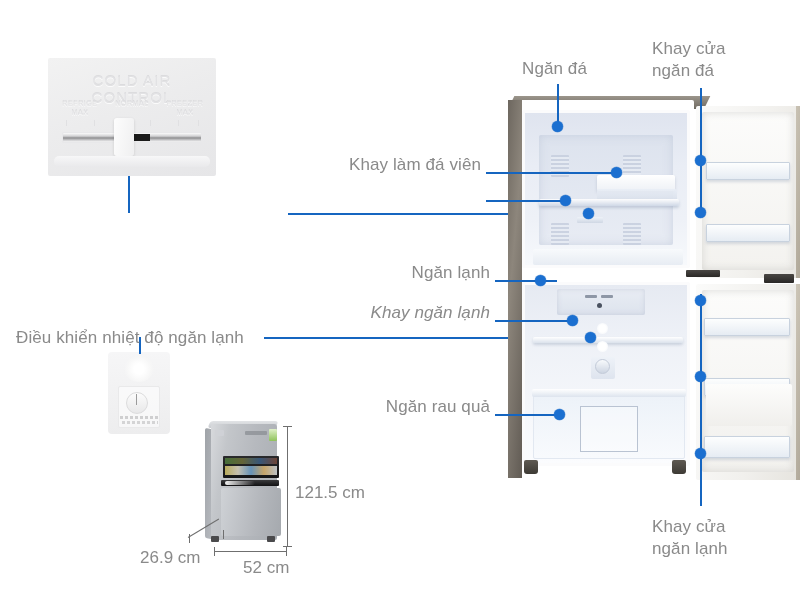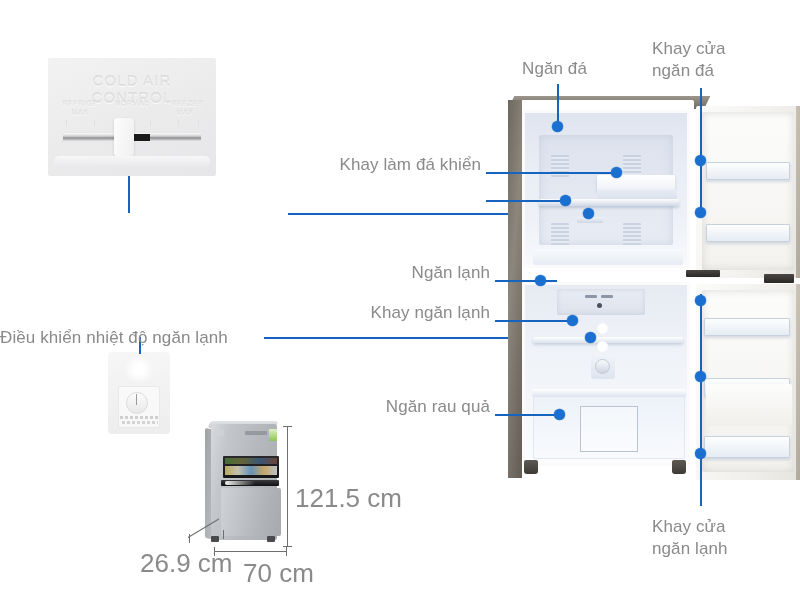--- a/index.html
+++ b/index.html
@@ -85,21 +85,21 @@
       background:#cfd2d6;border-radius:1px;opacity:.9;}
   .mini .badgeB{position:absolute;left:58px;top:5px;width:8px;height:12px;
       background:linear-gradient(#dff0c8,#8fc25a);border-radius:1px;}
   .mini .footL{position:absolute;left:6px;top:112px;width:8px;height:6px;background:#4a4a4c;border-radius:1px;}
   .mini .footR{position:absolute;left:62px;top:112px;width:8px;height:6px;background:#4a4a4c;border-radius:1px;}
 
   .dimline{position:absolute;background:#6f6f6f;}
   .dimline.v{width:1px;} .dimline.h{height:1px;}
   .cap{position:absolute;width:9px;height:1px;background:#6f6f6f;}
   .capv{position:absolute;width:1px;height:9px;background:#6f6f6f;}
-  .dimtxt{position:absolute;color:#8a8a8a;font-size:26px;white-space:nowrap;}
+  .dimtxt{position:absolute;color:#8a8a8a;font-size:17px;white-space:nowrap;}
 
   
   .fr{position:absolute;left:500px;top:88px;width:290px;height:400px;}
 
   .fr .cab{position:absolute;left:8px;top:12px;width:186px;height:378px;
       background:#ffffff;border-radius:2px;}
   .fr .cabL{position:absolute;left:8px;top:12px;width:14px;height:378px;
       background:linear-gradient(95deg,#6d675f,#8d867c 40%,#615b54);}
   .fr .cabTop{position:absolute;left:8px;top:8px;width:196px;height:13px;
       background:linear-gradient(#9b958b,#6f6a62);transform:skewX(-26deg);transform-origin:bottom left;}
@@ -222,21 +222,21 @@
   <div class="th">
     <div class="glow"></div>
     <div class="box"></div>
     <div class="dial"></div>
     <div class="needle"></div>
     <div class="t1"></div>
     <div class="t2"></div>
   </div>
   <div class="ln v" style="left:139px;top:337px;height:17px;"></div>
   <div class="ln h" style="left:264px;top:337px;width:296px;"></div>
-  <div class="lbl" style="left:0;top:327px;text-align:center;">Điều  khiển nhiệt độ ngăn lạnh</div>
+  <div class="lbl" style="left:16px;top:327px;text-align:center;">Điều  khiển nhiệt độ ngăn lạnh</div>
 
   <div class="mini">
     <div class="top"></div>
     <div class="side"></div>
     <div class="body">
       <div class="badgeA"></div>
       <div class="logo"></div>
       <div class="badgeB"></div>
       <div class="panel">
         <div class="r1"></div>
@@ -251,21 +251,21 @@
   </div>
 
   <div class="dimline v" style="left:287px;top:426px;height:120px;"></div>
   <div class="cap" style="left:283px;top:426px;"></div>
   <div class="cap" style="left:283px;top:546px;"></div>
   <div class="dimtxt" style="left:295px;top:483px;">121.5 cm</div>
 
   <div class="dimline h" style="left:214px;top:551px;width:72px;"></div>
   <div class="capv" style="left:214px;top:547px;"></div>
   <div class="capv" style="left:286px;top:547px;"></div>
-  <div class="dimtxt" style="left:243px;top:558px;">70 cm</div>
+  <div class="dimtxt" style="left:243px;top:558px;">52 cm</div>
 
   <div class="dimline" style="left:188px;top:537px;width:36px;height:1px;transform:rotate(-31deg);transform-origin:left center;"></div>
   <div class="capv" style="left:223px;top:530px;"></div>
   <div class="capv" style="left:189px;top:534px;"></div>
   <div class="dimtxt" style="left:140px;top:548px;">26.9 cm</div>
 
   <div class="fr">
     <div class="cabTop"></div>
     <div class="cab"></div>
     <div class="cabL"></div>
@@ -326,34 +326,34 @@
   <div class="lbl" style="left:522px;top:58px;">Ngăn đá</div>
   <div class="ln v" style="left:557px;top:84px;height:42px;"></div>
   <div class="dot" style="left:552px;top:121px;"></div>
 
   <div class="lbl" style="left:652px;top:38px;">Khay cửa
 ngăn đá</div>
   <div class="ln v" style="left:700px;top:88px;height:124px;"></div>
   <div class="dot" style="left:695px;top:155px;"></div>
   <div class="dot" style="left:695px;top:207px;"></div>
 
-  <div class="lbl r" style="left:331px;top:154px;width:150px;">Khay làm đá khiển</div>
+  <div class="lbl r" style="left:331px;top:154px;width:150px;">Khay làm đá viên</div>
   <div class="ln h" style="left:486px;top:172px;width:130px;"></div>
   <div class="dot" style="left:611px;top:167px;"></div>
 
   <div class="ln h" style="left:486px;top:200px;width:80px;"></div>
   <div class="dot" style="left:560px;top:195px;"></div>
 
   <div class="dot" style="left:583px;top:208px;"></div>
 
   <div class="lbl r" style="left:350px;top:262px;width:140px;">Ngăn lạnh</div>
   <div class="ln h" style="left:495px;top:280px;width:62px;"></div>
   <div class="dot" style="left:535px;top:275px;"></div>
 
-  <div class="lbl r" style="left:340px;top:302px;width:150px;">Khay ngăn lạnh</div>
+  <div class="lbl r" style="left:340px;top:302px;width:150px;font-style:italic;">Khay ngăn lạnh</div>
   <div class="ln h" style="left:495px;top:320px;width:78px;"></div>
   <div class="dot" style="left:567px;top:315px;"></div>
 
   <div class="dot" style="left:585px;top:332px;"></div>
 
   <div class="lbl r" style="left:330px;top:396px;width:160px;">Ngăn rau quả</div>
   <div class="ln h" style="left:495px;top:414px;width:65px;"></div>
   <div class="dot" style="left:554px;top:409px;"></div>
 
   <div class="ln v" style="left:700px;top:294px;height:212px;"></div>

